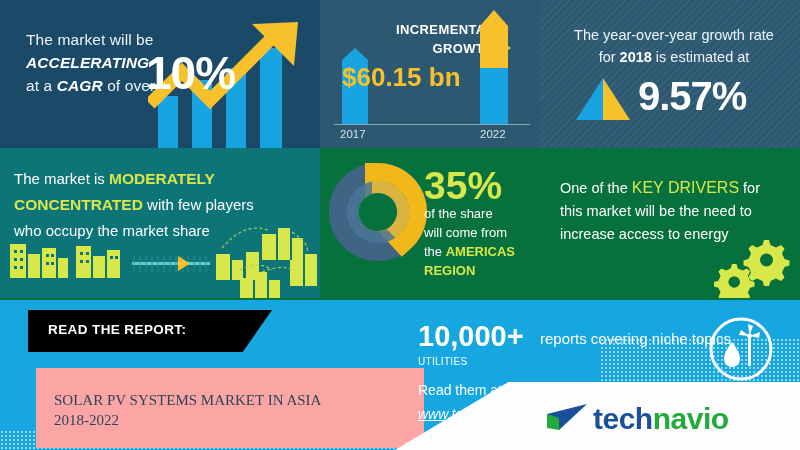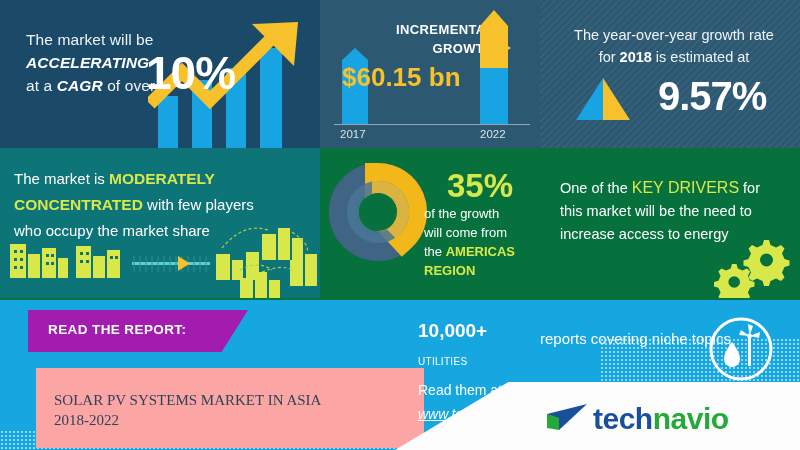--- a/index.html
+++ b/index.html
@@ -33,53 +33,53 @@
   .incr-val{position:absolute;left:22px;top:62px;font-size:26px;font-weight:bold;color:#f7c12b;}
   .incr-axis{position:absolute;left:14px;top:124px;width:196px;height:1px;background:#8fa6b6;}
   .yr{position:absolute;top:128px;font-size:11.5px;color:#d7e3ea;}
   #yr2017{left:20px;}
   #yr2022{left:160px;}
 
   
   .yoy-text{position:absolute;left:24px;top:24px;width:220px;font-size:14.5px;
     line-height:22px;color:#eef4f8;text-align:center;}
   .yoy-text b{color:#fff;font-weight:bold;}
-  .yoy-val{position:absolute;left:98px;top:74px;font-size:40px;font-weight:bold;color:#fff;letter-spacing:-1px;margin-left:20px;}
+  .yoy-val{position:absolute;left:98px;top:74px;font-size:40px;font-weight:bold;color:#fff;letter-spacing:-1px;}
 
   
   #p-conc{left:0;top:148px;width:332px;height:152px;background:#0d7478;}
   #p-donut{left:320px;top:148px;width:220px;height:152px;background:#07713d;}
   #p-driver{left:540px;top:148px;width:260px;height:152px;background:#07713d;}
   .conc-text{position:absolute;left:14px;top:18px;width:290px;font-size:15px;
     line-height:26px;color:#ffffff;}
   .conc-text b{color:#d8e84a;font-weight:bold;font-size:15.5px;}
 
   .donut-text{position:absolute;left:104px;top:20px;width:112px;font-size:13px;
     line-height:19px;color:#ffffff;}
-  .donut-pct{font-size:33px;font-weight:bold;color:#d8e84a;line-height:36px;display:block;text-align:center;}
+  .donut-pct{font-size:39px;font-weight:bold;color:#d8e84a;line-height:36px;display:block;}
   .donut-text b{color:#d8e84a;font-weight:bold;}
 
   .driver-text{position:absolute;left:20px;top:28px;width:222px;font-size:14.5px;
     line-height:23px;color:#ffffff;}
   .driver-text b{color:#d8e84a;font-weight:normal;font-size:16px;}
 
   
   #p-bottom{left:0;top:300px;width:800px;height:150px;background:#16a7e0;}
   #greenline{position:absolute;left:0;top:298px;width:800px;height:3px;background:#07713d;}
   .read-banner{position:absolute;left:28px;top:10px;width:220px;height:42px;
-    background:#a21caf;clip-path:polygon(0 0,100% 0,88% 100%,0 100%);}
+    background:#000000;clip-path:polygon(0 0,100% 0,88% 100%,0 100%);padding-left:24px;}
   .read-banner span{position:absolute;left:20px;top:12px;font-size:13.5px;
     font-weight:bold;color:#ffffff;letter-spacing:.4px;}
   .report-card{position:absolute;left:36px;top:44px;width:388px;height:80px;
     background:#fca5a5;box-shadow:0 1px 3px rgba(0,0,0,.18);
     clip-path:polygon(0 0,100% 0,100% 82%,94% 100%,0 100%);margin-top:24px;}
   .report-card span{position:absolute;left:18px;top:22px;width:290px;
     font-family:"Liberation Serif",serif;font-size:15px;line-height:20px;color:#2d4458;}
 
-  .stat-10k{position:absolute;left:418px;top:20px;font-size:19px;font-weight:bold;color:#ffffff;}
+  .stat-10k{position:absolute;left:418px;top:20px;font-size:29px;font-weight:bold;color:#ffffff;}
   .stat-desc{position:absolute;left:540px;top:30px;font-size:15px;color:#ffffff;}
   .stat-util{position:absolute;left:418px;top:56px;font-size:10px;color:#ffffff;letter-spacing:.3px;}
   .stat-read{position:absolute;left:418px;top:82px;font-size:14px;color:#ffffff;}
   .stat-url{position:absolute;left:418px;top:106px;font-size:14px;color:#ffffff;
     font-style:italic;text-decoration:underline;}
 
   .logo-wedge{position:absolute;left:395px;top:82px;width:405px;height:68px;
     background:#fdfdfd;clip-path:polygon(28% 0,100% 0,100% 100%,0 100%);}
   .logo-text{position:absolute;left:198px;top:20px;font-size:30px;font-weight:bold;letter-spacing:-.5px;}
   .logo-text .a{color:#1a4f9c;}
@@ -211,21 +211,21 @@
   <div class="panel" id="p-donut">
     <svg style="position:absolute;left:8px;top:14px;" width="100" height="100">
       <circle cx="50" cy="50" r="36" fill="none" stroke="#3f6484" stroke-width="26"></circle>
       <path d="M50,14 A36,36 0 0 1 74.5,76.4 L50,50 Z" fill="none" stroke="#f2b718" stroke-width="26"></path>
       <circle cx="50" cy="50" r="25" fill="none" stroke="#4b7596" stroke-width="12" opacity=".85"></circle>
       <path d="M50,25 A25,25 0 0 1 67.7,67.7 L50,50 Z" fill="none" stroke="#e8b93a" stroke-width="12" opacity=".9"></path>
       <circle cx="50" cy="50" r="19" fill="#07713d"></circle>
     </svg>
     <div class="donut-text">
       <span class="donut-pct">35%</span>
-      <span>of the growth</span><br>
+      <span>of the share</span><br>
       <span>will come from</span><br>
       <span>the </span><b>AMERICAS</b><br>
       <b>REGION</b>
     </div>
   </div>
 
   <div class="panel" id="p-driver">
     <div class="driver-text">
       <span>One of the </span><b>KEY DRIVERS</b><span> for</span><br>
       <span>this market will be the need to</span><br>

